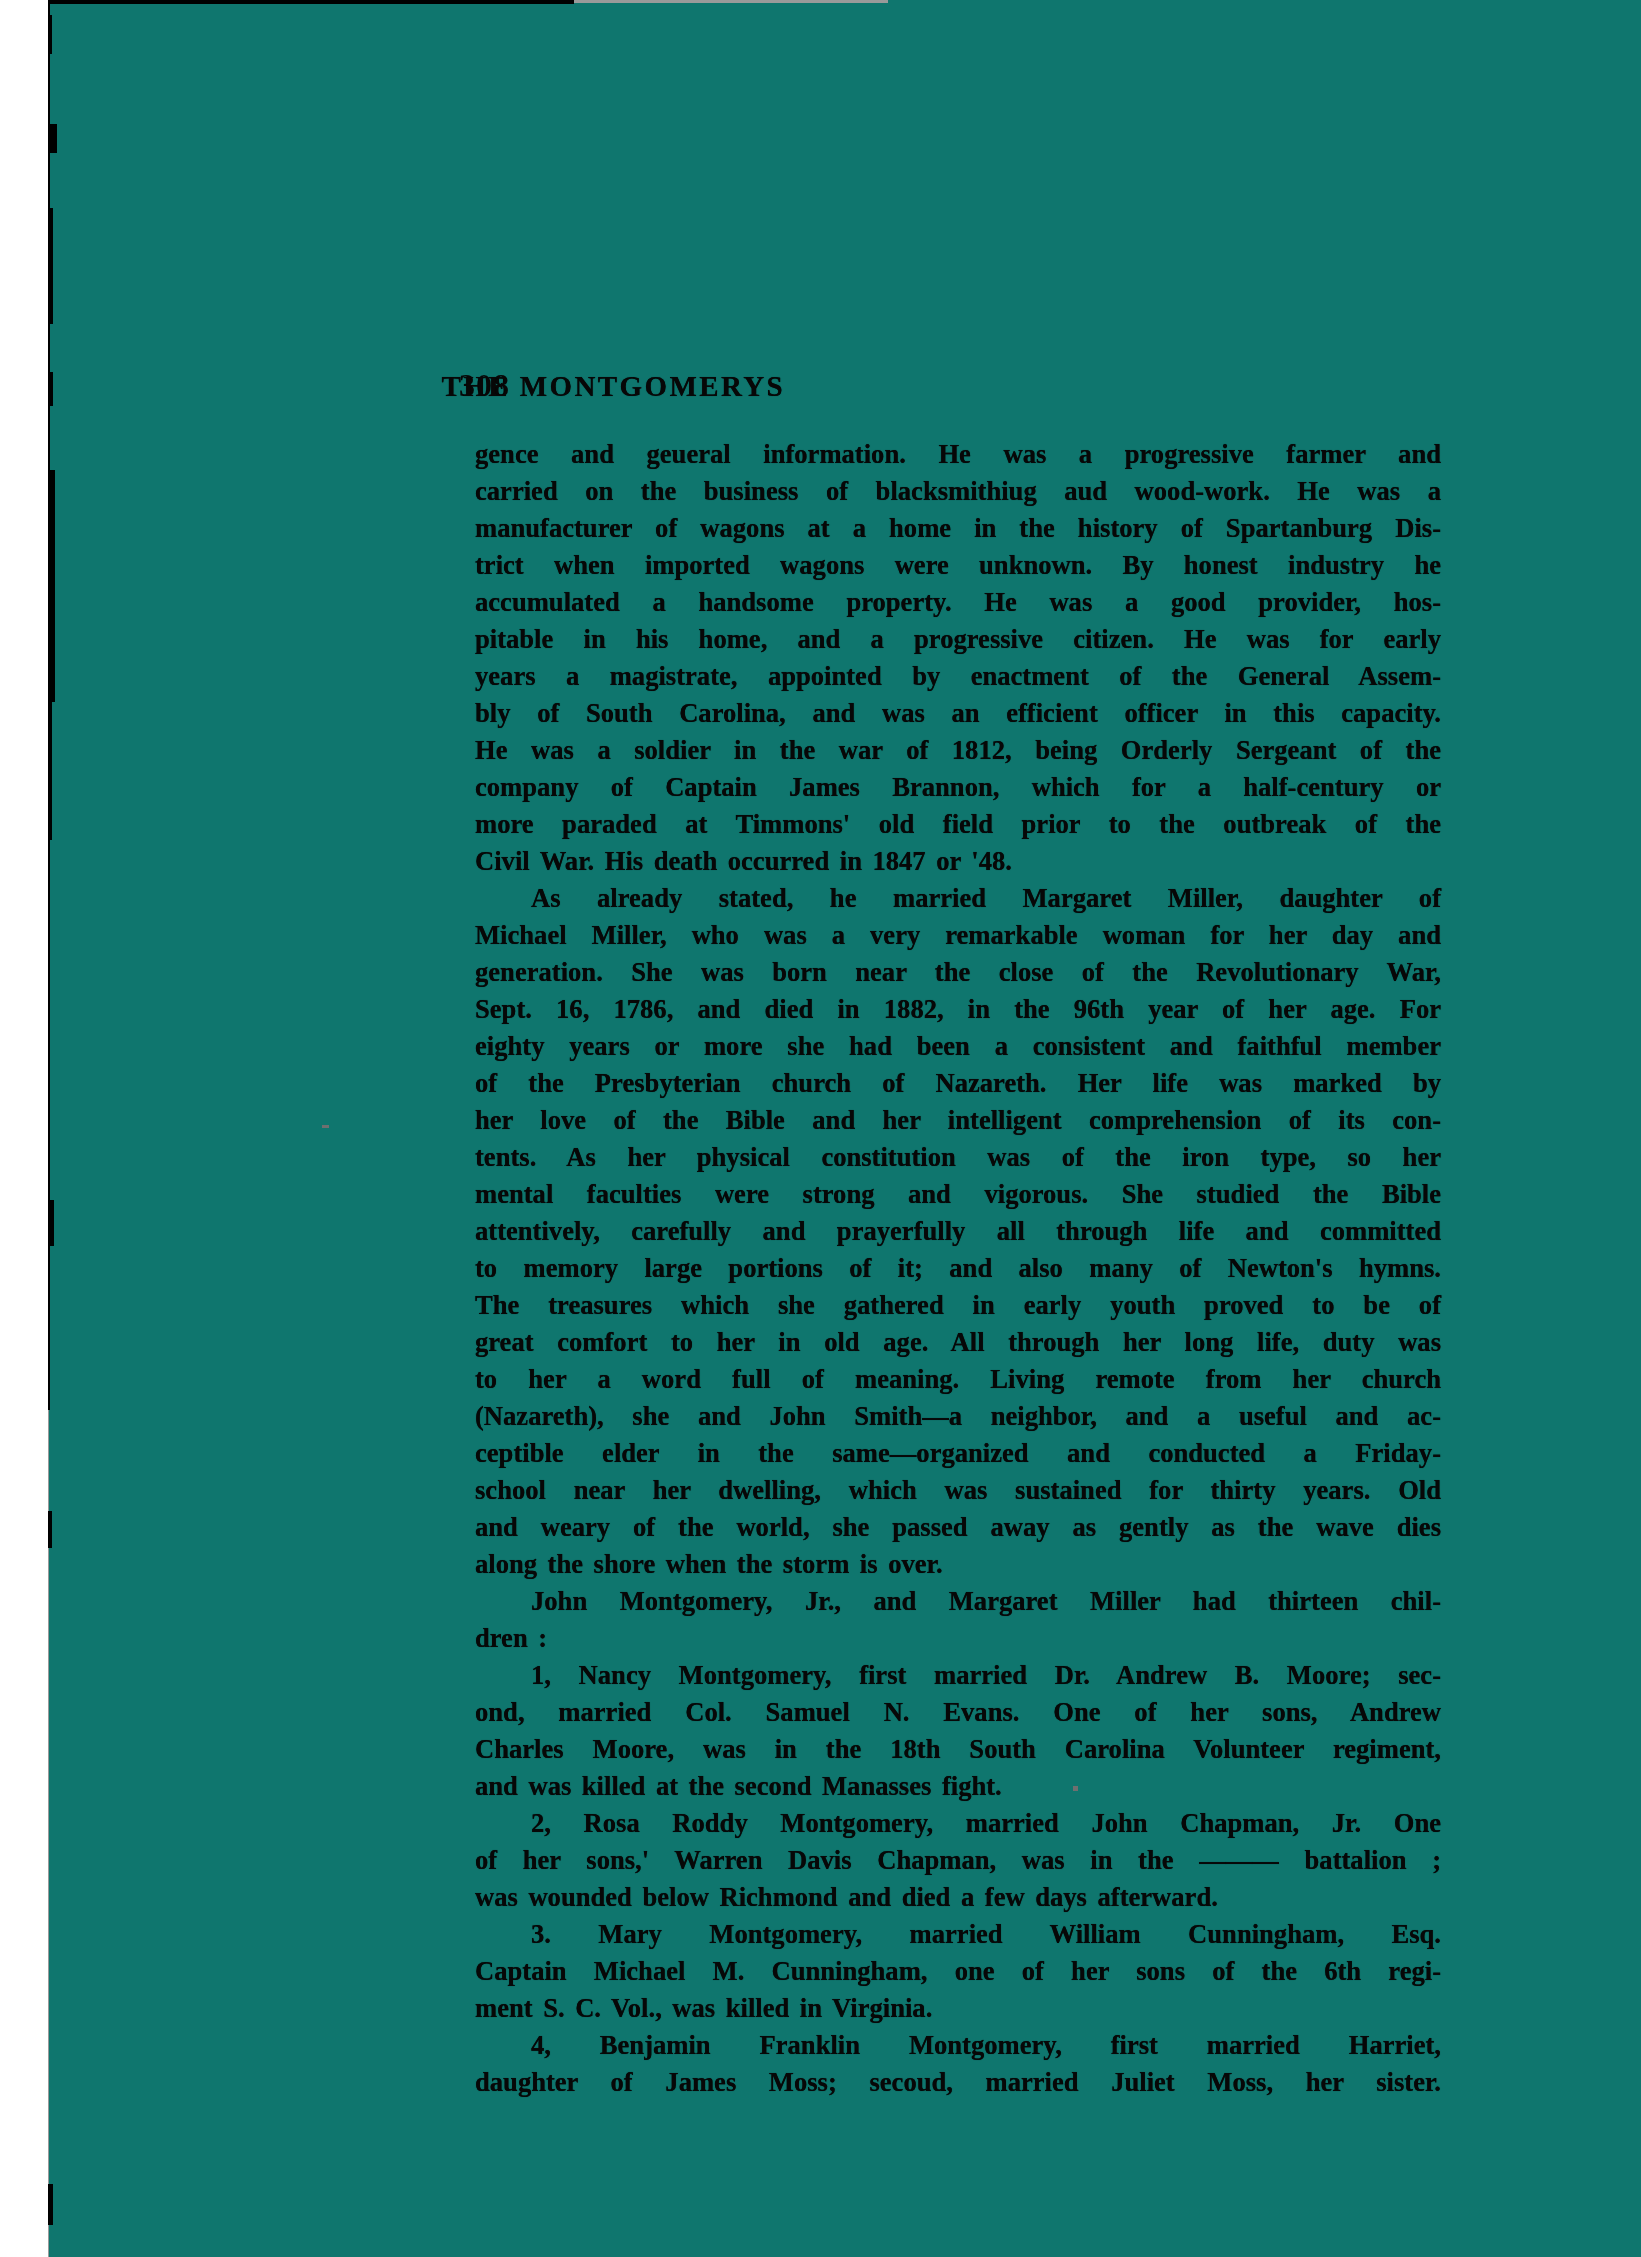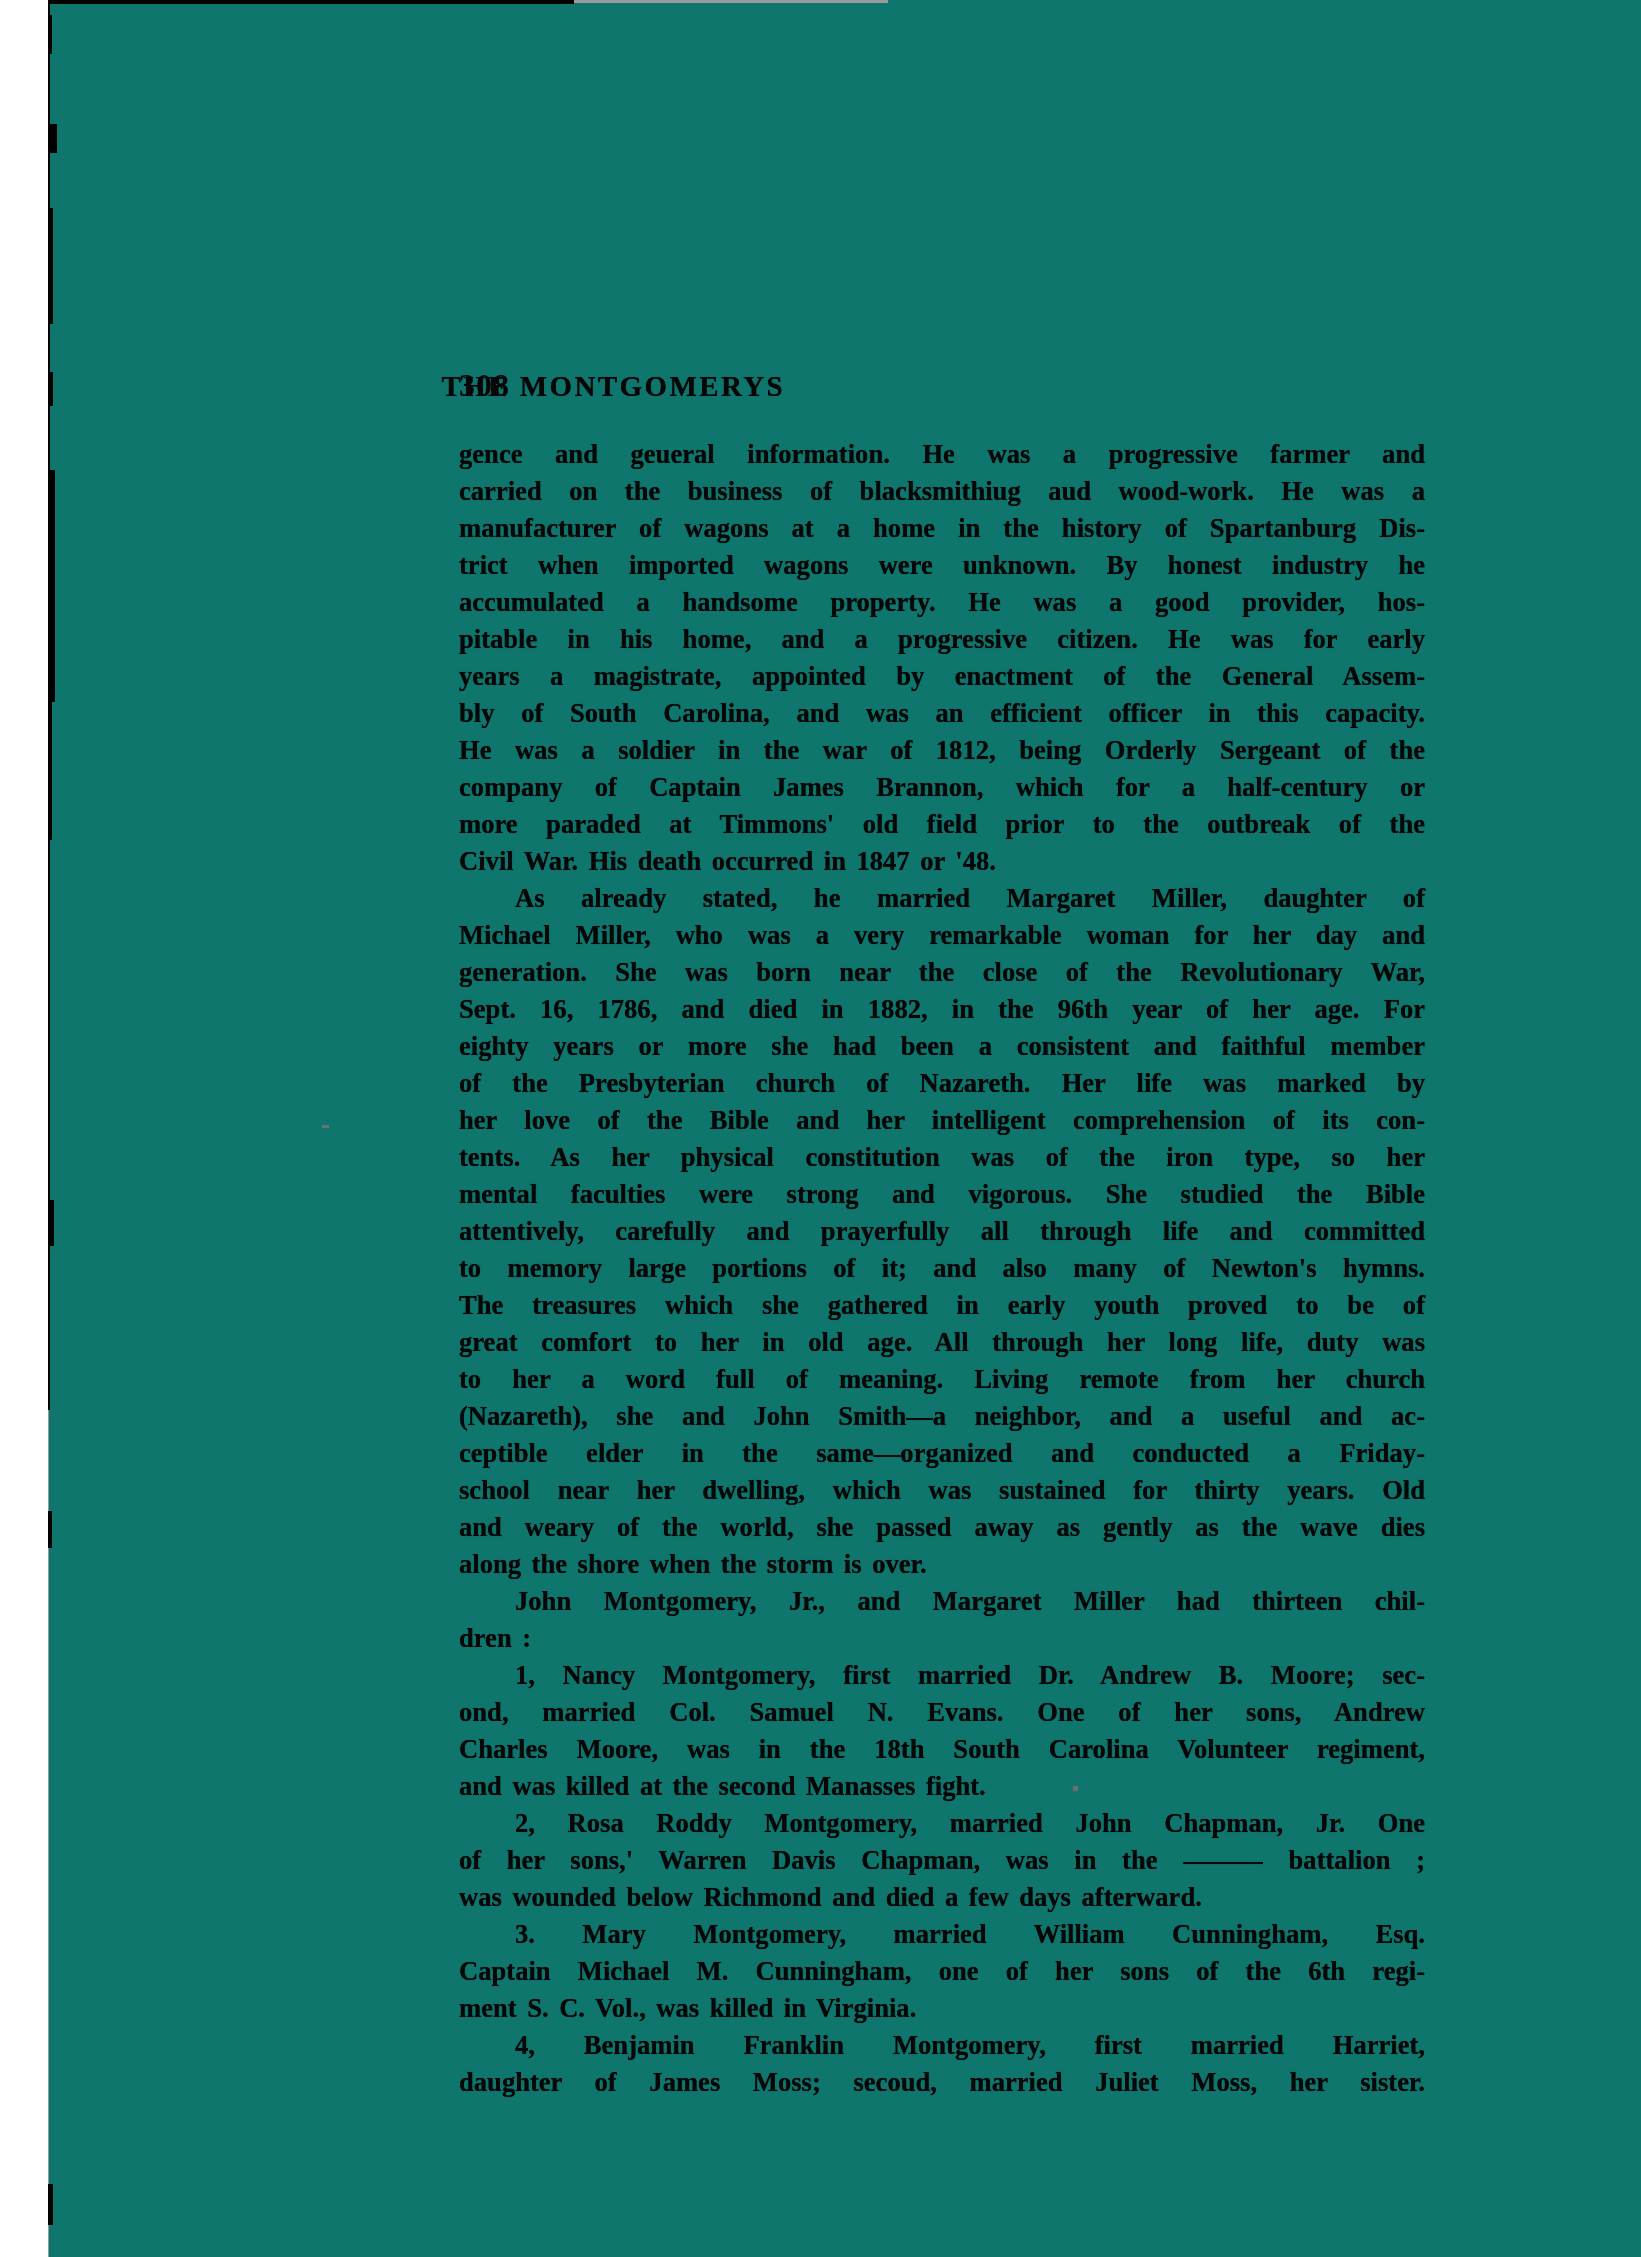--- a/index.html
+++ b/index.html
@@ -33,21 +33,21 @@
     text-align: left;
     transform: translateX(-17.4px);
     font-size: 29px; font-weight: bold;
     letter-spacing: 2.4px;
     text-shadow: 0 0 0.7px rgba(0,0,0,0.85);
   }
 
   
   .text-block {
     position: absolute;
-    left: 411px; top: 436px; width: 966px;
+    left: 427px; top: 436px; width: 966px;
     font-size: 26.6px;
     font-weight: bold;
     word-spacing: 3.9px;
     text-shadow: 0 0 0.7px rgba(0,0,0,0.8);
   }
   .line {
     height: 37px;
     line-height: 37px;
     white-space: nowrap;
     text-align: justify;

